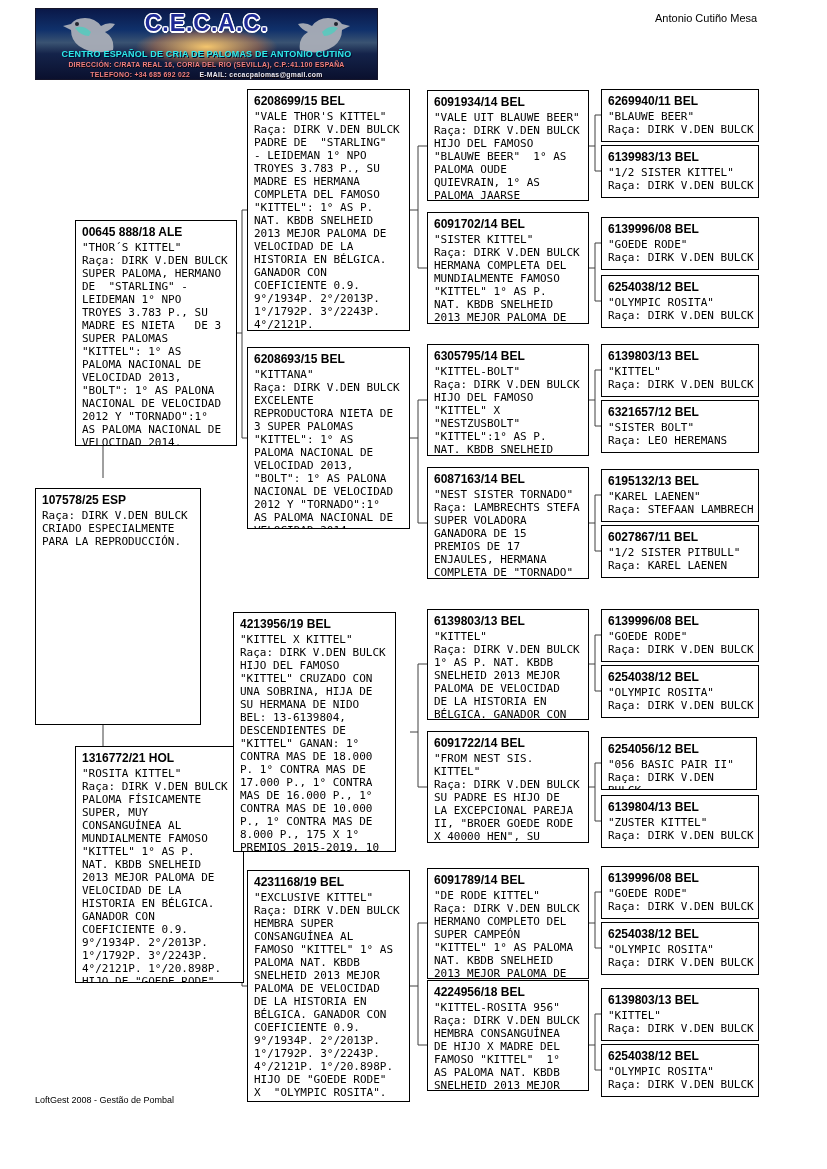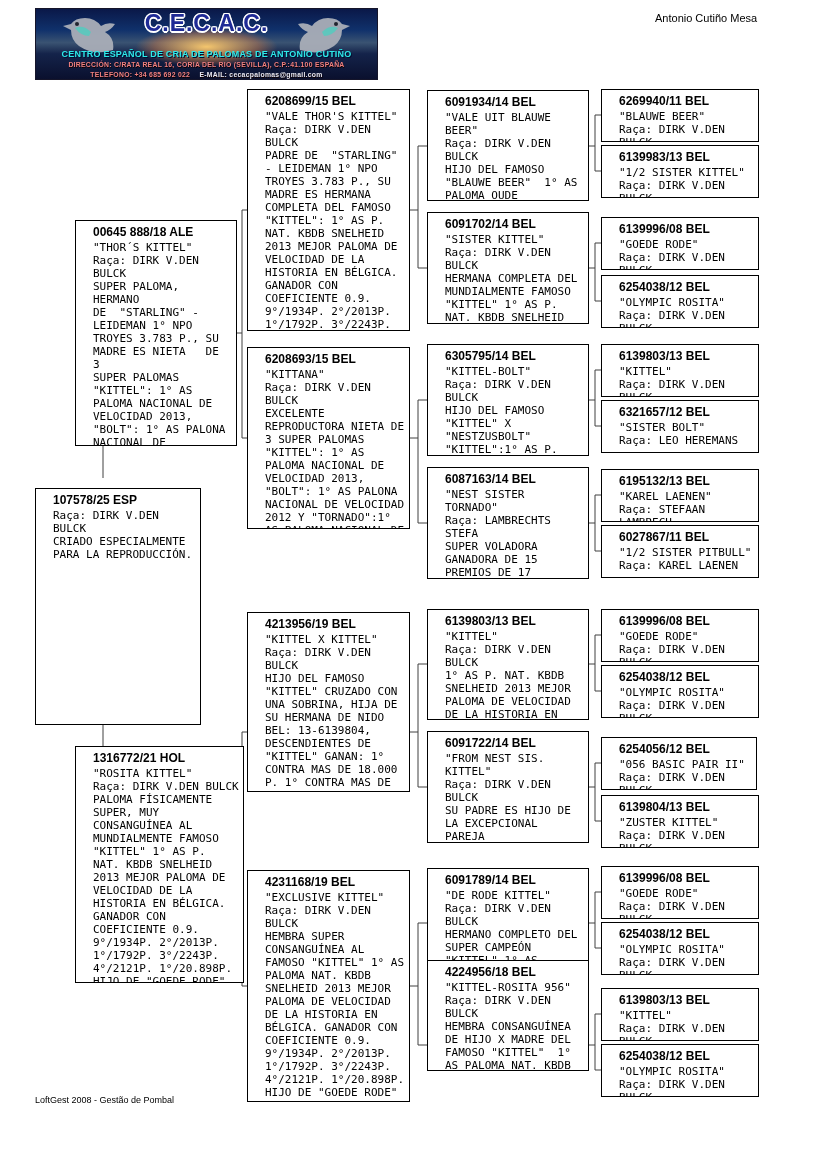--- a/index.html
+++ b/index.html
@@ -32,21 +32,21 @@
   .banner-line .email{color:#e9e9f2;margin-left:7px;}
   .pigeon{position:absolute;top:1px;width:62px;height:50px;z-index:2;opacity:.95;}
   .pigeon.left{left:24px;transform:scaleX(-1);}
   .pigeon.right{right:24px;}
   
   .owner{position:absolute;left:655px;top:12px;font-size:11px;color:#000;z-index:2;}
   .footer{position:absolute;left:35px;top:1087px;font-size:9px;color:#000;z-index:2;margin-top:8px;}
   
   .box{
     position:absolute;background:#fff;border:1px solid #000;box-sizing:border-box;
-    padding:4px 4px 2px 17px;overflow:hidden;z-index:2;
+    padding:4px 4px 2px 6px;overflow:hidden;z-index:2;
   }
   .bid{font-weight:bold;font-size:12px;line-height:14px;margin-bottom:2px;font-family:"Liberation Sans",sans-serif;}
   .btxt{font-family:"DejaVu Sans Mono",monospace;font-size:11px;line-height:13px;white-space:pre-wrap;color:#000;}
   
   .links{position:absolute;left:0;top:0;z-index:1;}
 </style>
 </head>
 <body>
 
 <svg class="links" width="827" height="1169" viewBox="0 0 827 1169">
@@ -166,21 +166,21 @@
 3 SUPER PALOMAS
 "KITTEL": 1° AS
 PALOMA NACIONAL DE
 VELOCIDAD 2013,
 "BOLT": 1° AS PALONA
 NACIONAL DE VELOCIDAD
 2012 Y "TORNADO":1°
 AS PALOMA NACIONAL DE
 VELOCIDAD 2014.</div>
 </div>
-<div class="box" style="left:247px;top:612px;width:163px;height:180px">
+<div class="box" style="left:233px;top:612px;width:163px;height:240px">
   <div class="bid">4213956/19 BEL</div>
   <div class="btxt">"KITTEL X KITTEL"
 Raça: DIRK V.DEN BULCK
 HIJO DEL FAMOSO
 "KITTEL" CRUZADO CON
 UNA SOBRINA, HIJA DE
 SU HERMANA DE NIDO
 BEL: 13-6139804,
 DESCENDIENTES DE
 "KITTEL" GANAN: 1°
@@ -276,21 +276,21 @@
 <div class="box" style="left:427px;top:868px;width:162px;height:111px">
   <div class="bid">6091789/14 BEL</div>
   <div class="btxt">"DE RODE KITTEL"
 Raça: DIRK V.DEN BULCK
 HERMANO COMPLETO DEL
 SUPER CAMPEÓN
 "KITTEL" 1° AS PALOMA
 NAT. KBDB SNELHEID
 2013 MEJOR PALOMA DE</div>
 </div>
-<div class="box" style="left:427px;top:960px;width:162px;height:111px">
+<div class="box" style="left:427px;top:980px;width:162px;height:111px">
   <div class="bid">4224956/18 BEL</div>
   <div class="btxt">"KITTEL-ROSITA 956"
 Raça: DIRK V.DEN BULCK
 HEMBRA CONSANGUÍNEA
 DE HIJO X MADRE DEL
 FAMOSO "KITTEL"  1°
 AS PALOMA NAT. KBDB
 SNELHEID 2013 MEJOR</div>
 </div>
 

